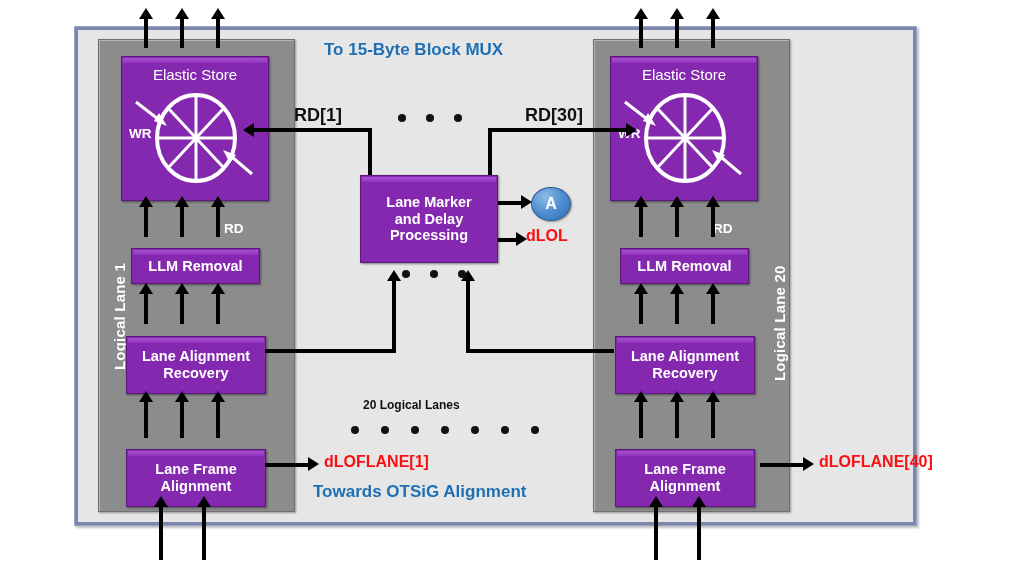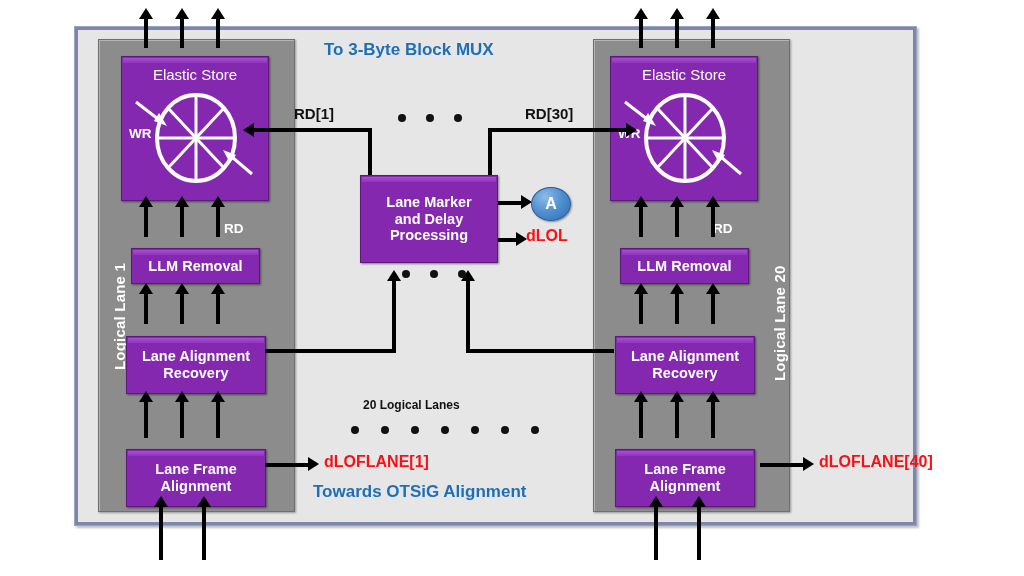--- a/index.html
+++ b/index.html
@@ -66,21 +66,21 @@
   .arr-up{border-left:7px solid transparent;border-right:7px solid transparent;
           border-bottom:11px solid #000;}
   .arr-left{border-top:7px solid transparent;border-bottom:7px solid transparent;
           border-right:11px solid #000;}
   .arr-right{border-top:7px solid transparent;border-bottom:7px solid transparent;
           border-left:11px solid #000;}
 
   
   .lbl{position:absolute;font-weight:bold;z-index:5;white-space:nowrap;}
   .lbl-blue{color:#1f6fb5;font-size:17px;}
-  .lbl-black{color:#111;font-size:15px;}
+  .lbl-black{color:#111;font-size:18px;}
   .lbl-red{color:#fa0f14;font-size:16px;}
   .lbl-center{color:#111;font-size:12px;}
 
   
   .dot{position:absolute;width:8px;height:8px;border-radius:50%;
        background:#111;z-index:5;}
 
   
   #a-node{
     position:absolute;width:38px;height:32px;border-radius:50%;
@@ -90,21 +90,21 @@
     color:#fff;font-weight:bold;font-size:16px;z-index:5;
     box-shadow:1px 1px 2px rgba(0,0,0,.4);
   }
 </style>
 </head>
 <body>
 
 <div id="outer-frame">
   <div class="layer">
 
-    <div class="lbl lbl-blue" style="left:249px;top:13px;">To 3-Byte Block MUX</div>
+    <div class="lbl lbl-blue" style="left:249px;top:13px;">To 15-Byte Block MUX</div>
     <div class="lbl lbl-blue" style="left:238px;top:455px;">Towards OTSiG Alignment</div>
 
     <div class="lbl lbl-center" style="left:288px;top:371px;">20 Logical Lanes</div>
     <div class="dot" style="left:276px;top:399px;"></div>
     <div class="dot" style="left:306px;top:399px;"></div>
     <div class="dot" style="left:336px;top:399px;"></div>
     <div class="dot" style="left:366px;top:399px;"></div>
     <div class="dot" style="left:396px;top:399px;"></div>
     <div class="dot" style="left:426px;top:399px;"></div>
     <div class="dot" style="left:456px;top:399px;"></div>

